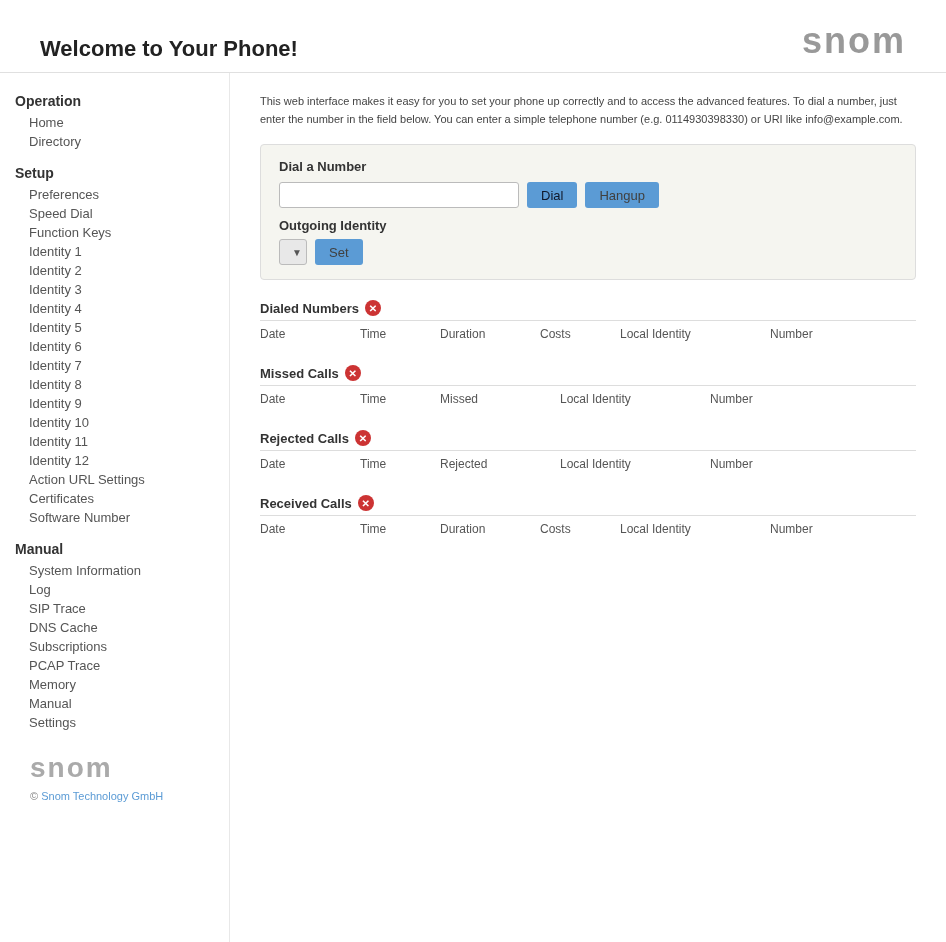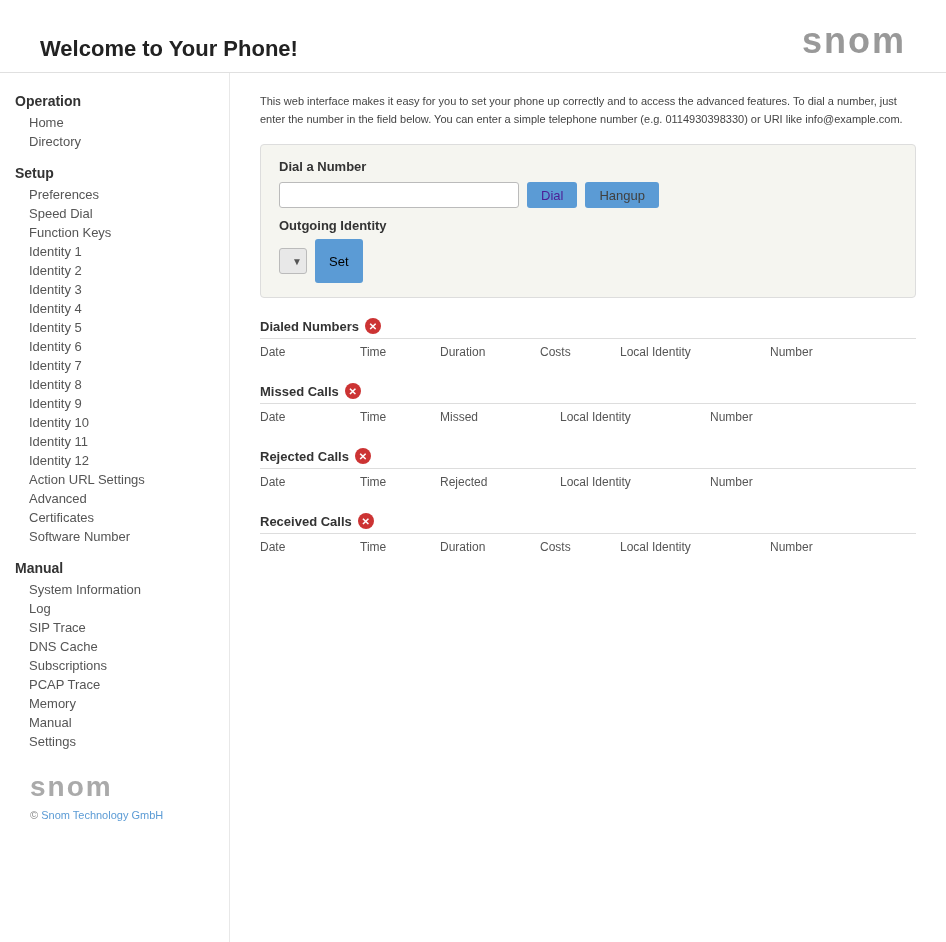--- a/index.html
+++ b/index.html
@@ -23,28 +23,28 @@
 
     
     .content { flex: 1; padding: 20px 30px; }
     .intro-text { font-size: 11px; color: #444; line-height: 1.6; margin-bottom: 16px; }
 
     
     .dial-box { background: #f5f5f0; border: 1px solid #ddd; border-radius: 4px; padding: 14px 18px; margin-bottom: 20px; }
     .dial-box-title { font-weight: bold; font-size: 13px; margin-bottom: 8px; }
     .dial-row { display: flex; align-items: center; gap: 8px; margin-bottom: 10px; }
     .dial-input { width: 240px; height: 26px; border: 1px solid #bbb; border-radius: 3px; padding: 0 6px; font-size: 13px; }
-    .btn-dial { background: #5b9bd5; color: #4c1d95; border: none; padding: 4px 14px; border-radius: 3px; cursor: pointer; font-size: 13px; height: 26px; }
+    .btn-dial { background: #5b9bd5; color: #0f172a; border: none; padding: 4px 14px; border-radius: 3px; cursor: pointer; font-size: 13px; height: 26px; }
     .btn-hangup { background: #5b9bd5; color: #404040; border: none; padding: 4px 14px; border-radius: 3px; cursor: pointer; font-size: 13px; height: 26px; }
     .outgoing-label { font-weight: bold; font-size: 13px; margin-bottom: 6px; }
     .outgoing-row { display: flex; align-items: center; gap: 8px; }
     .identity-select-wrapper { position: relative; display: inline-block; }
     .identity-select { appearance: none; background: #e8e8e8; border: 1px solid #bbb; border-radius: 3px; padding: 3px 20px 3px 6px; font-size: 13px; height: 26px; cursor: pointer; }
     .select-arrow { position: absolute; right: 5px; top: 50%; transform: translateY(-50%); font-size: 10px; pointer-events: none; color: #555; }
-    .btn-set { background: #5b9bd5; color: #000000; border: none; padding: 4px 14px; border-radius: 3px; cursor: pointer; font-size: 13px; height: 44px; }
+    .btn-set { background: #5b9bd5; color: #404040; border: none; padding: 4px 14px; border-radius: 3px; cursor: pointer; font-size: 13px; height: 26px; }
 
     
     .section { margin-bottom: 18px; }
     .section-header { display: flex; align-items: center; gap: 6px; margin-bottom: 4px; }
     .section-title { font-weight: bold; font-size: 13px; }
     .clear-btn { width: 16px; height: 16px; border-radius: 50%; background: #cc3333; color: #fff; font-size: 10px; border: none; cursor: pointer; display: inline-flex; align-items: center; justify-content: center; font-weight: bold; }
     .table-header { display: grid; border-top: 1px solid #ddd; padding: 4px 0; font-size: 12px; color: #555; }
     .dialed-grid { grid-template-columns: 100px 80px 100px 80px 150px 120px; }
     .missed-grid { grid-template-columns: 100px 80px 120px 150px 120px; }
     .rejected-grid { grid-template-columns: 100px 80px 120px 150px 120px; }
@@ -85,21 +85,20 @@
       <a class="sidebar-item">Identity 4</a>
       <a class="sidebar-item">Identity 5</a>
       <a class="sidebar-item">Identity 6</a>
       <a class="sidebar-item">Identity 7</a>
       <a class="sidebar-item">Identity 8</a>
       <a class="sidebar-item">Identity 9</a>
       <a class="sidebar-item">Identity 10</a>
       <a class="sidebar-item">Identity 11</a>
       <a class="sidebar-item">Identity 12</a>
       <a class="sidebar-item">Action URL Settings</a>
-      <a class="sidebar-item">Advanced</a>
       <a class="sidebar-item">Certificates</a>
       <a class="sidebar-item">Software Number</a>
 
       <div class="sidebar-section-title">Manual</div>
       <a class="sidebar-item">System Information</a>
       <a class="sidebar-item">Log</a>
       <a class="sidebar-item">SIP Trace</a>
       <a class="sidebar-item">DNS Cache</a>
       <a class="sidebar-item">Subscriptions</a>
       <a class="sidebar-item">PCAP Trace</a>

